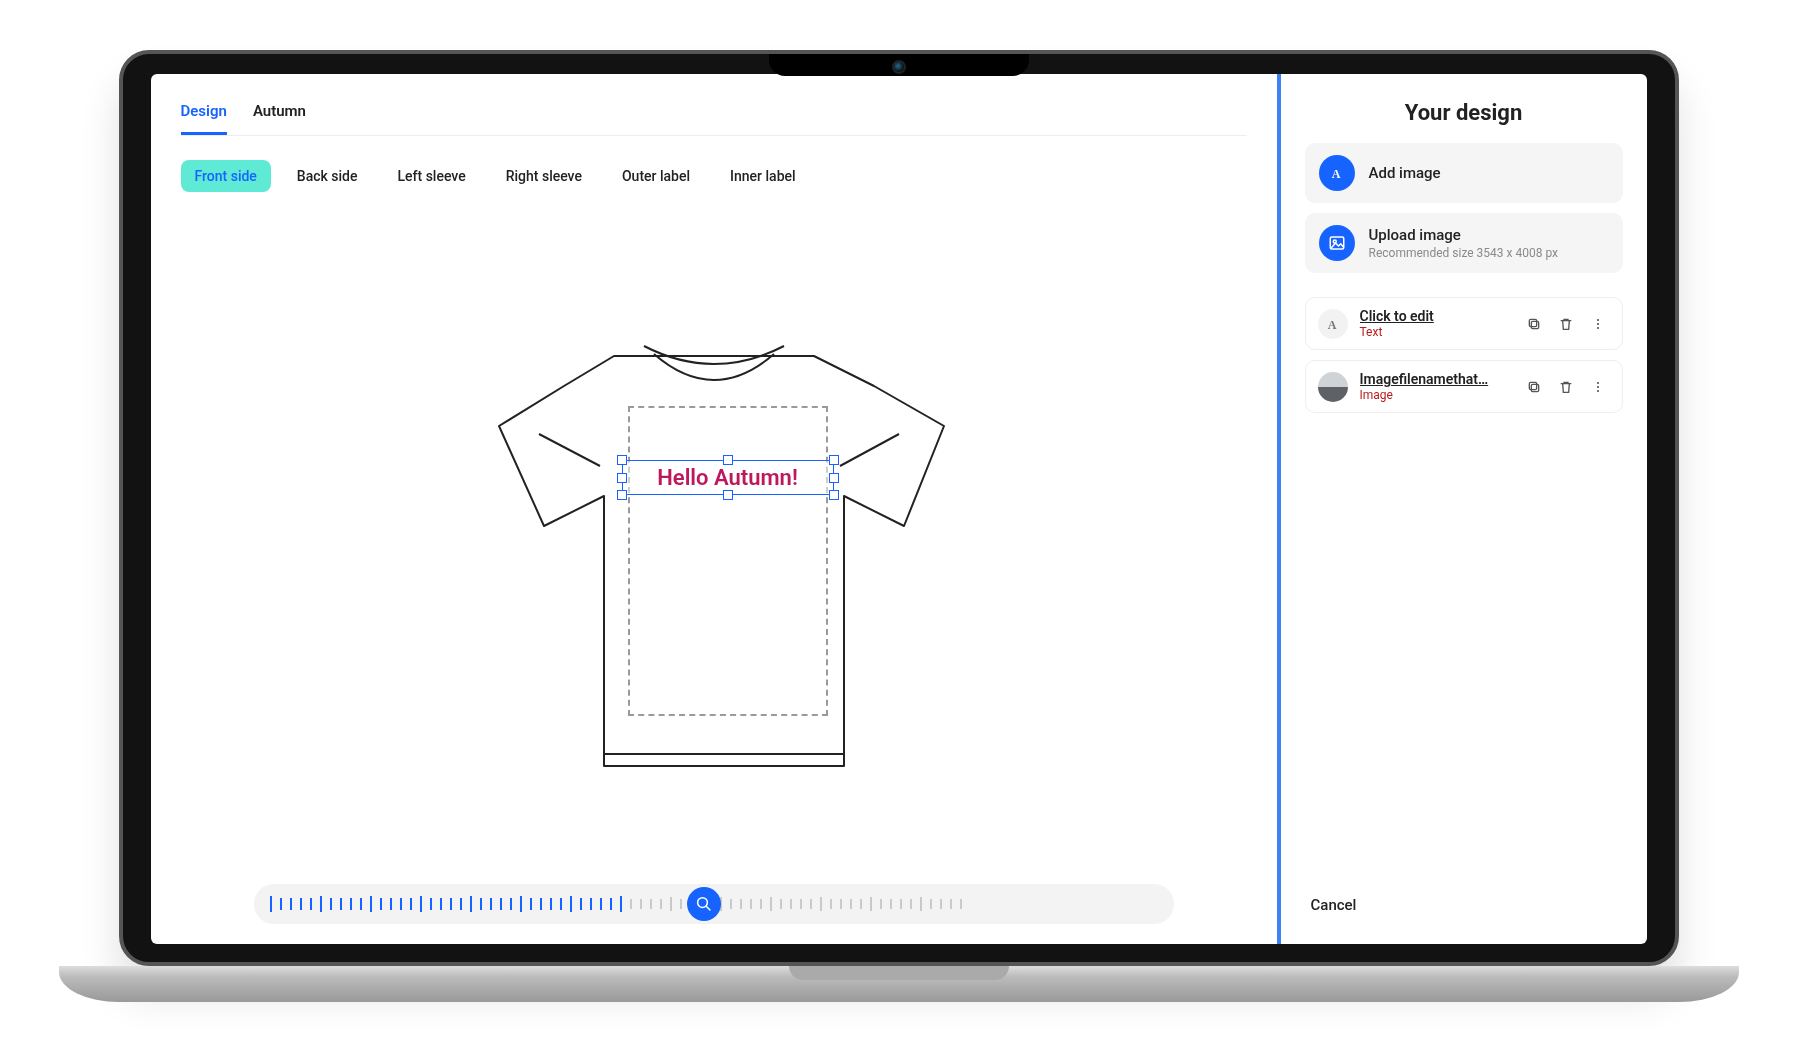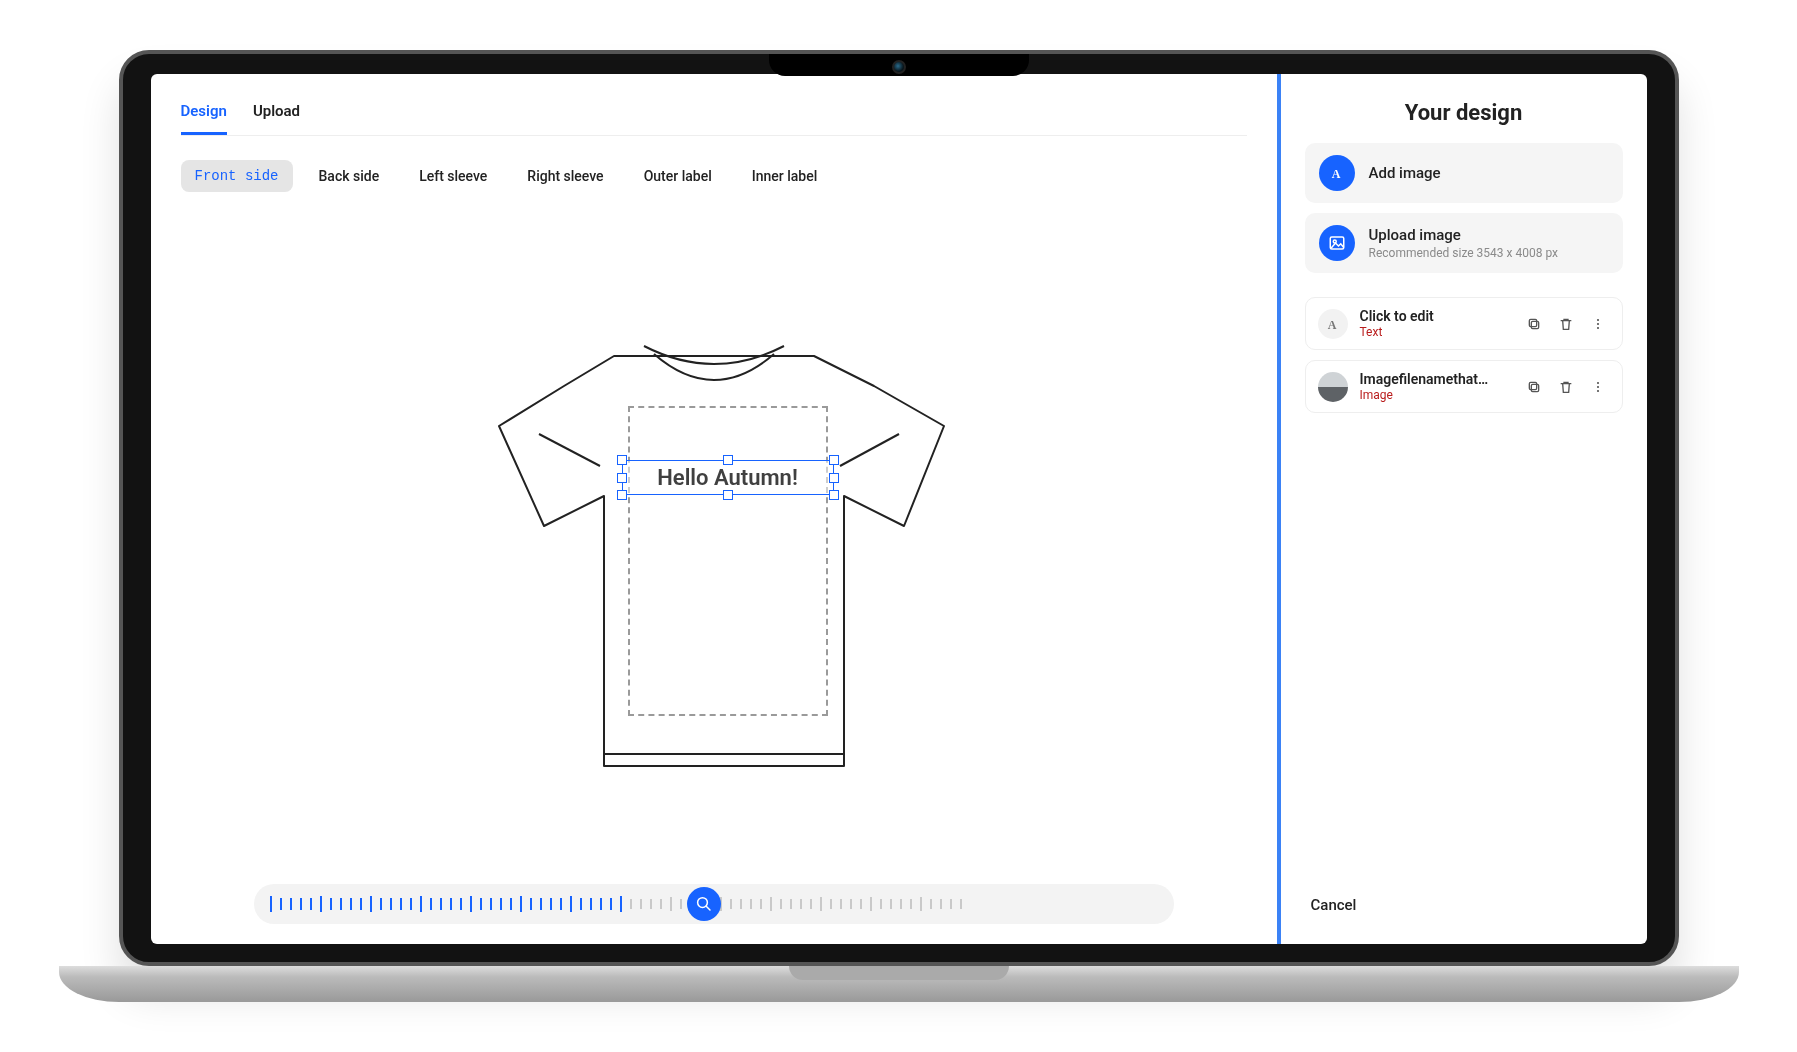--- a/index.html
+++ b/index.html
@@ -49,32 +49,32 @@
   .tabs-top { display:flex; gap: 26px; border-bottom: 1px solid #eee; margin-bottom: 14px; }
   .tab-top {
     padding: 8px 0 12px 0; font-size: 15px; font-weight: 600; color: #222; cursor:pointer;
     border-bottom: 3px solid transparent;
   }
   .tab-top.active { color: #1763ff; border-bottom-color: #1763ff; }
   .subtabs { display:flex; gap: 12px; margin: 10px 0 6px 0; }
   .subtab {
     padding: 8px 14px; border-radius: 8px; font-size: 14px; font-weight: 500; color: #222; cursor:pointer;
   }
-  .subtab.active { background: #e5e5e5; color: #1763ff; font-family: Liberation Mono, monospace; }
+  .subtab.active { background: #5eead4; color: #1763ff; }
   .canvas-area { flex:1; display:flex; align-items:center; justify-content:center; position:relative; }
   .tshirt-wrap { position: relative; width: 620px; height: 520px; }
   .tshirt-svg { width: 100%; height: 100%; }
   .print-area {
     position: absolute; left: 224px; top: 130px; width: 200px; height: 310px;
     border: 2px dashed #9a9a9a;
   }
   .text-item {
     position: absolute; left: 218px; top: 184px; width: 212px;
     border: 1.5px solid #1763ff; padding: 4px 6px; background: rgba(255,255,255,0.5);
-    font-size: 22px; font-weight: 600; color:#404040; text-align:center; user-select:none;
+    font-size: 22px; font-weight: 600; color:#be185d; text-align:center; user-select:none;
   }
   .handle { position:absolute; width:10px; height:10px; background:#fff; border:1.5px solid #1763ff; }
   .h-tl{ left:-6px; top:-6px;} .h-tr{ right:-6px; top:-6px;}
   .h-bl{ left:-6px; bottom:-6px;} .h-br{ right:-6px; bottom:-6px;}
   .h-tc{ left:50%; top:-6px; transform:translateX(-50%);}
   .h-bc{ left:50%; bottom:-6px; transform:translateX(-50%);}
   .h-ml{ left:-6px; top:50%; transform:translateY(-50%);}
   .h-mr{ right:-6px; top:50%; transform:translateY(-50%);}
   
   .zoom-row { display:flex; align-items:center; justify-content:center; margin-top: 10px; }
@@ -112,21 +112,21 @@
     border:1px solid #eee; border-radius: 10px; padding: 10px 10px 10px 12px;
     display:flex; align-items:center; gap:12px; margin-bottom: 10px;
   }
   .layer .thumb {
     width:30px; height:30px; border-radius:50%; background:#eee;
     display:flex; align-items:center; justify-content:center; overflow:hidden; flex-shrink:0;
   }
   .layer .thumb.light { background:#f2f2f2; }
   .layer .thumb svg { width:18px; height:18px; }
   .layer .info { flex:1; min-width:0; }
-  .layer .info .l1 { font-size:14px; font-weight:600; color:#222; white-space:nowrap; overflow:hidden; text-overflow:ellipsis; }
+  .layer .info .l1 { font-size:14px; font-weight:600; color:#222; white-space:nowrap; overflow:hidden; text-overflow:ellipsis;text-decoration:underline; }
   .layer .info .l2 { font-size:12px; color:#b91c1c; margin-top:1px; }
   .layer .ops { display:flex; gap:4px; }
   .ibtn { width:28px; height:28px; border-radius:6px; display:flex; align-items:center; justify-content:center; cursor:pointer; }
   .ibtn svg { width:16px; height:16px; }
   .footer { margin-top:auto; display:flex; gap:14px; align-items:center; justify-content:space-between; }
   .btn-text { font-size:15px; font-weight:500; color:#222; cursor:pointer; padding:10px 6px; }
   .btn-primary {
     flex:1; text-align:center; background:#f1f1f1; color:#a9a9a9; border-radius:10px;
     padding: 12px 18px; font-size:15px; font-weight:600; cursor:not-allowed;
   }
@@ -136,21 +136,21 @@
 
 <div class="laptop-wrap">
   <div class="bezel">
     <div class="camera-bar"></div>
     <div class="camera"></div>
     <div class="screen">
 
       <div class="left">
         <div class="tabs-top">
           <div class="tab-top active">Design</div>
-          <div class="tab-top">Upload</div>
+          <div class="tab-top">Autumn</div>
         </div>
 
         <div class="subtabs">
           <div class="subtab active">Front side</div>
           <div class="subtab">Back side</div>
           <div class="subtab">Left sleeve</div>
           <div class="subtab">Right sleeve</div>
           <div class="subtab">Outer label</div>
           <div class="subtab">Inner label</div>
         </div>

